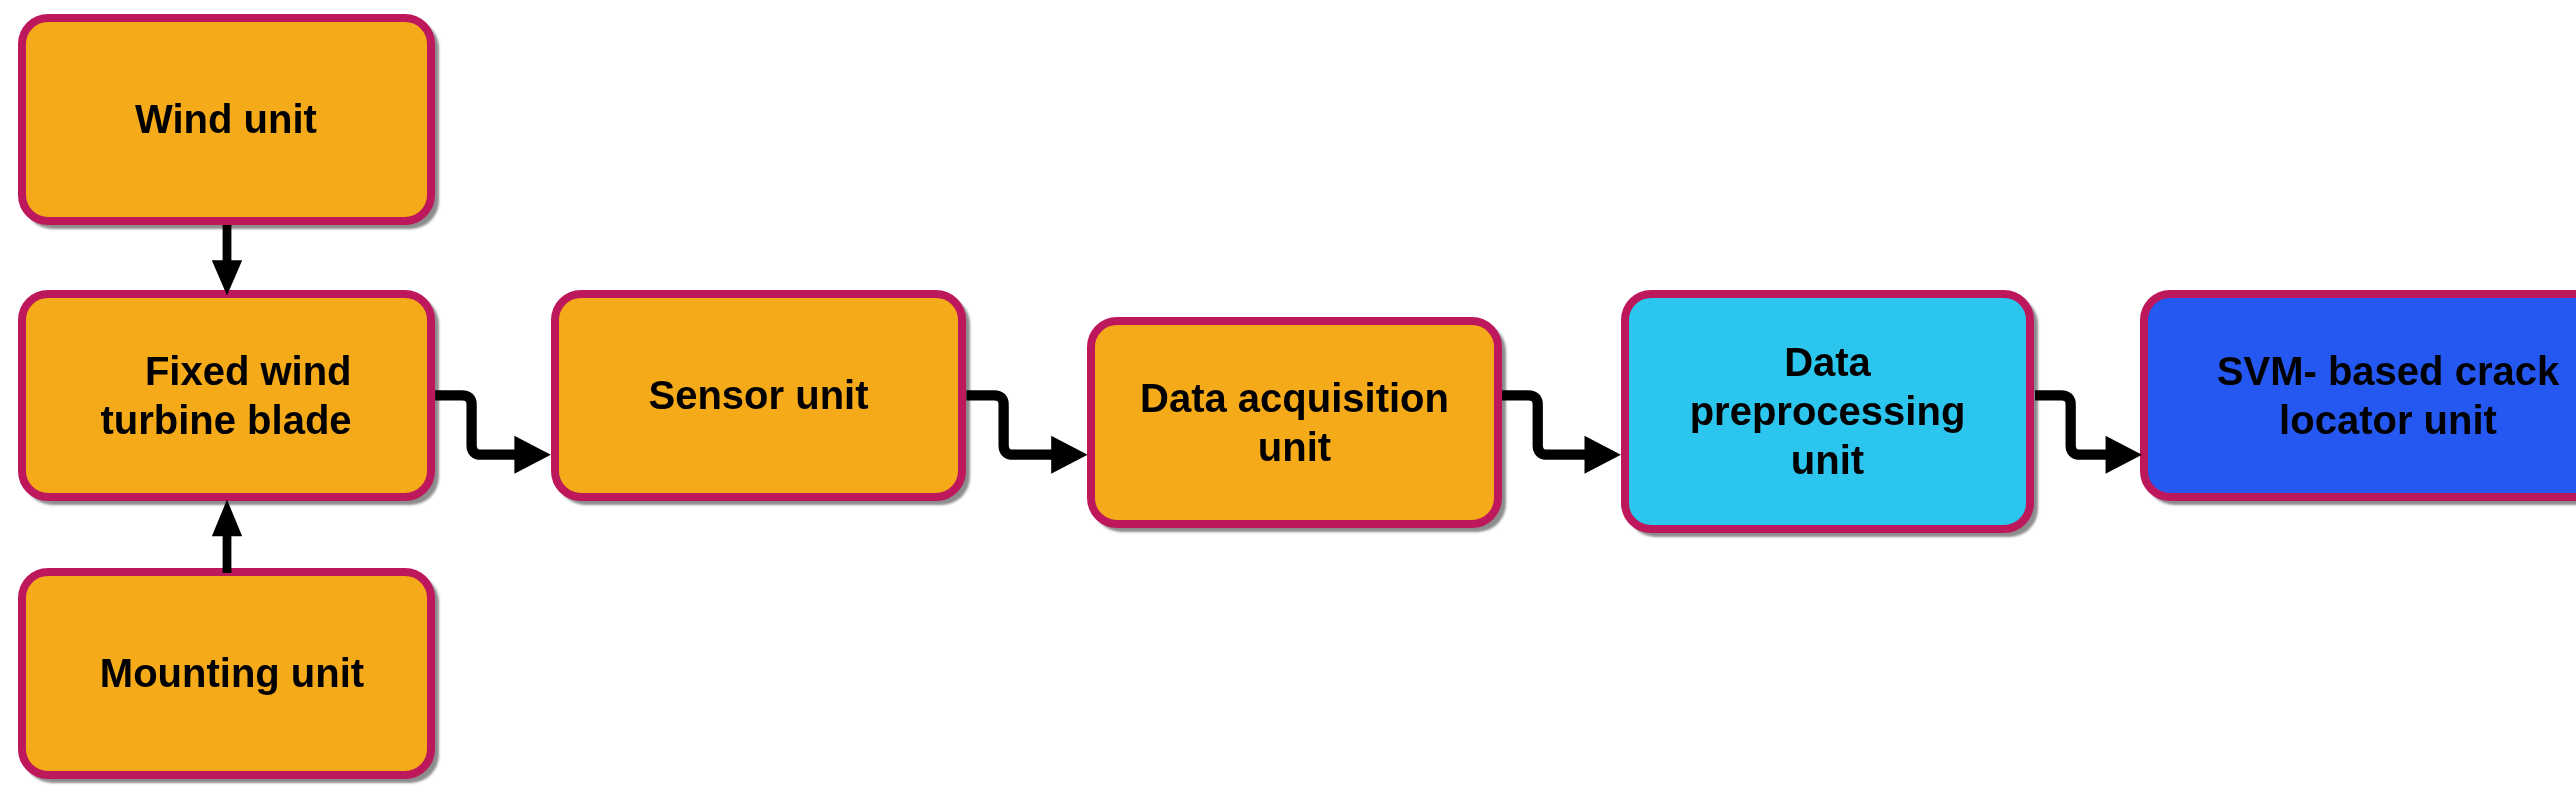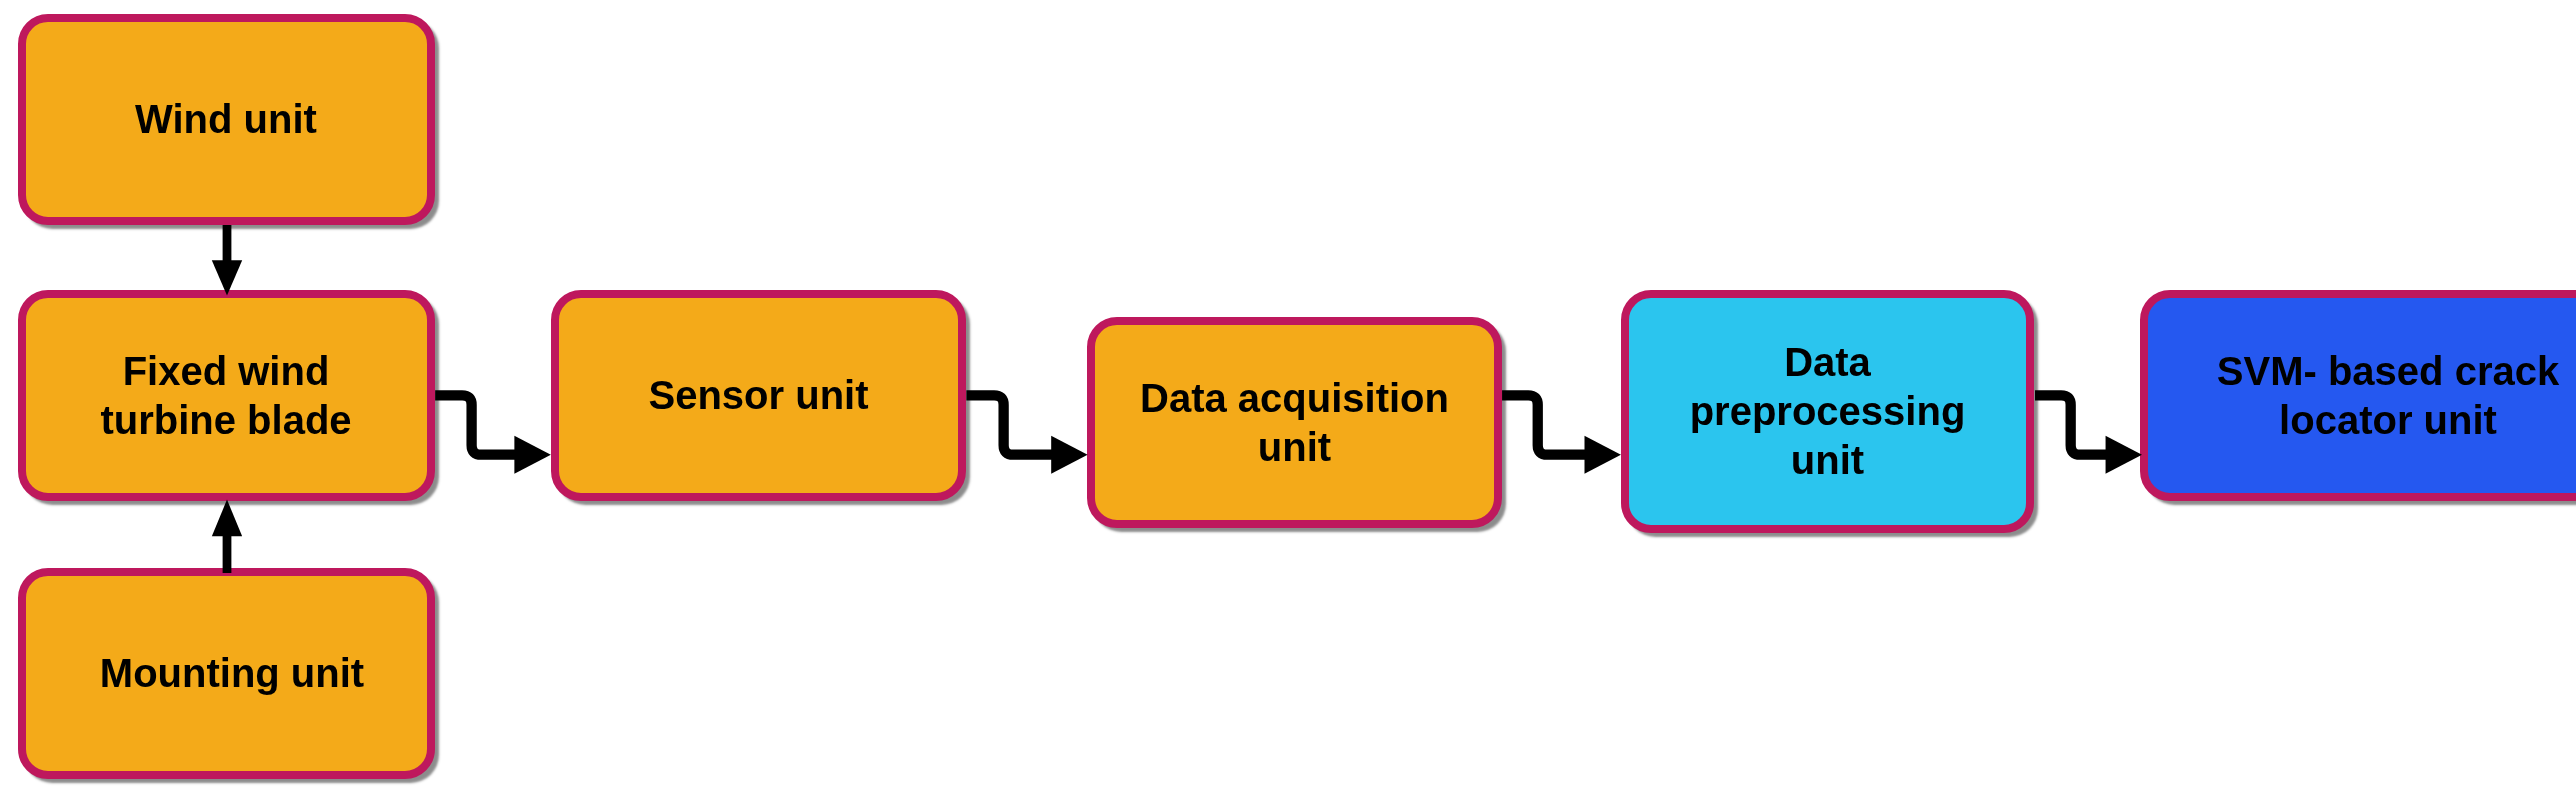--- a/index.html
+++ b/index.html
@@ -28,21 +28,21 @@
     color: #000000;
     white-space: pre-line;
     letter-spacing: 0px;
   }
   .edge {
     position: absolute;
     overflow: visible;
   }
   
   #node-wind      { left:   17.5px; top:  14.3px; width: 417px; height: 211px; }
-  #node-fixed     { left:   17.5px; top: 290px; width: 417px; height: 211px; }
+  #node-fixed     { left:   17.5px; top: 290px; width: 417px; height: 211px; text-align: right; }
   #node-mounting  { left:   17.5px; top: 568px; width: 417px; height: 211px; padding-left: 12px; }
   #node-sensor    { left:  551px; top: 290px; width: 415px; height: 211px; }
   #node-dataacq   { left: 1087px; top: 290px; width: 415px; height: 211px; margin-top: 27px; }
   #node-dataprep  { left: 1621px; top: 290px; width: 413px; height: 243px; }
   #node-svm       { left: 2140px; top: 290px; width: 496px; height: 211px; }
 
   #edge-wind-down     { left: 203px; top: 225px; width: 48px;  height: 72px;  }
   #edge-mounting-up   { left: 203px; top: 498px; width: 48px;  height: 75px;  }
   #edge-fixed-sensor  { left: 435px;  top: 385px; width: 116px; height: 103px; }
   #edge-sensor-acq    { left: 966px; top: 385px; width: 122px; height: 103px; }

